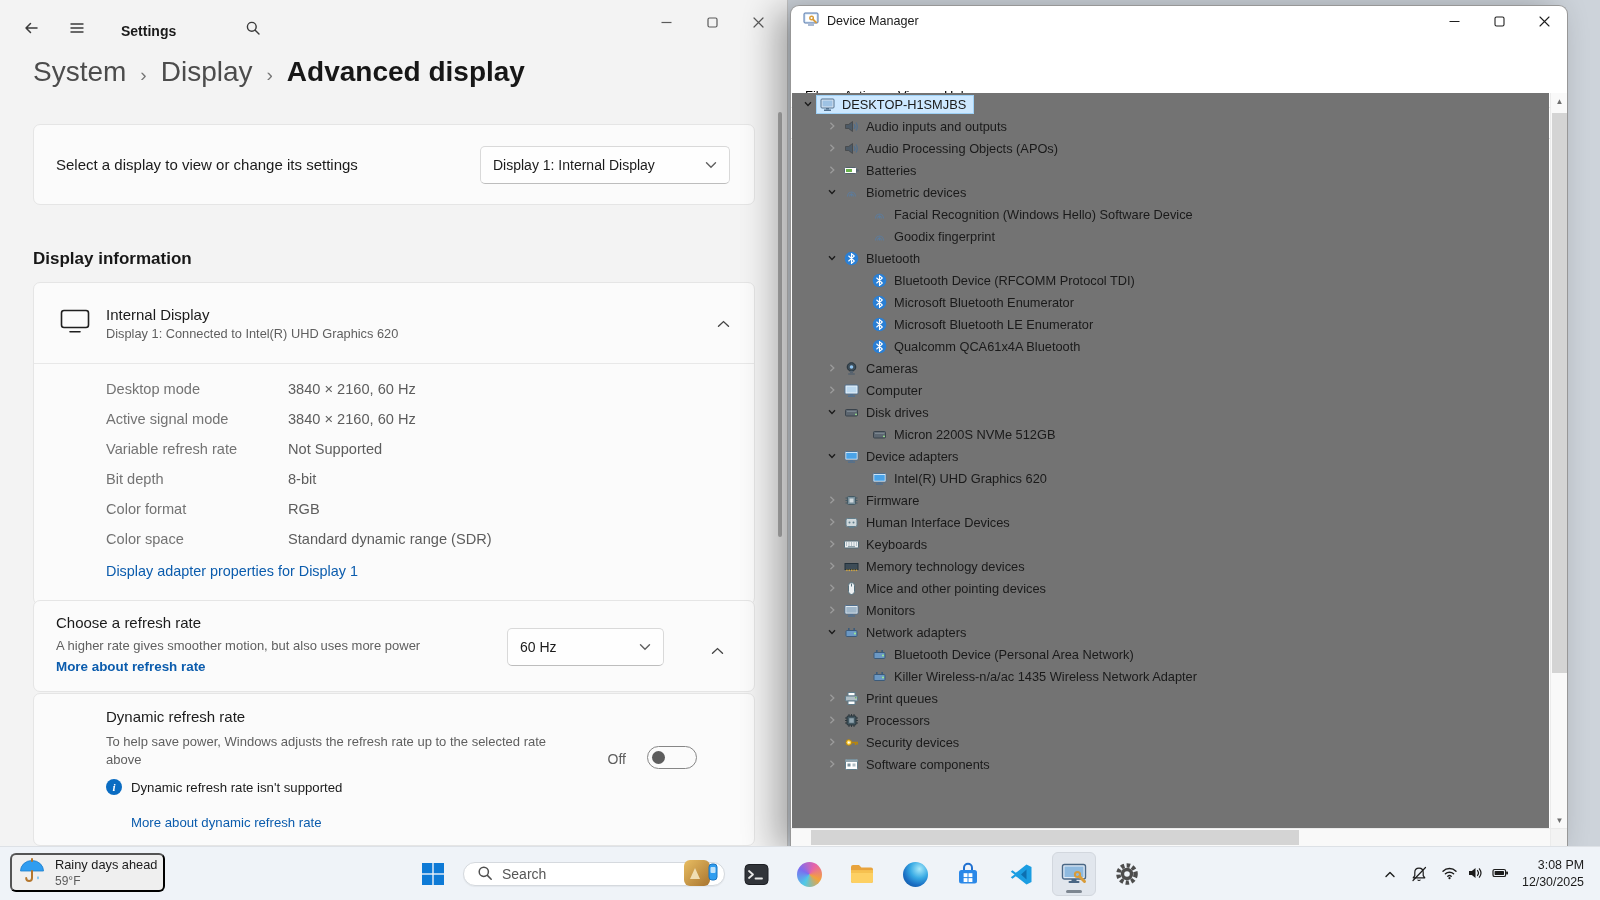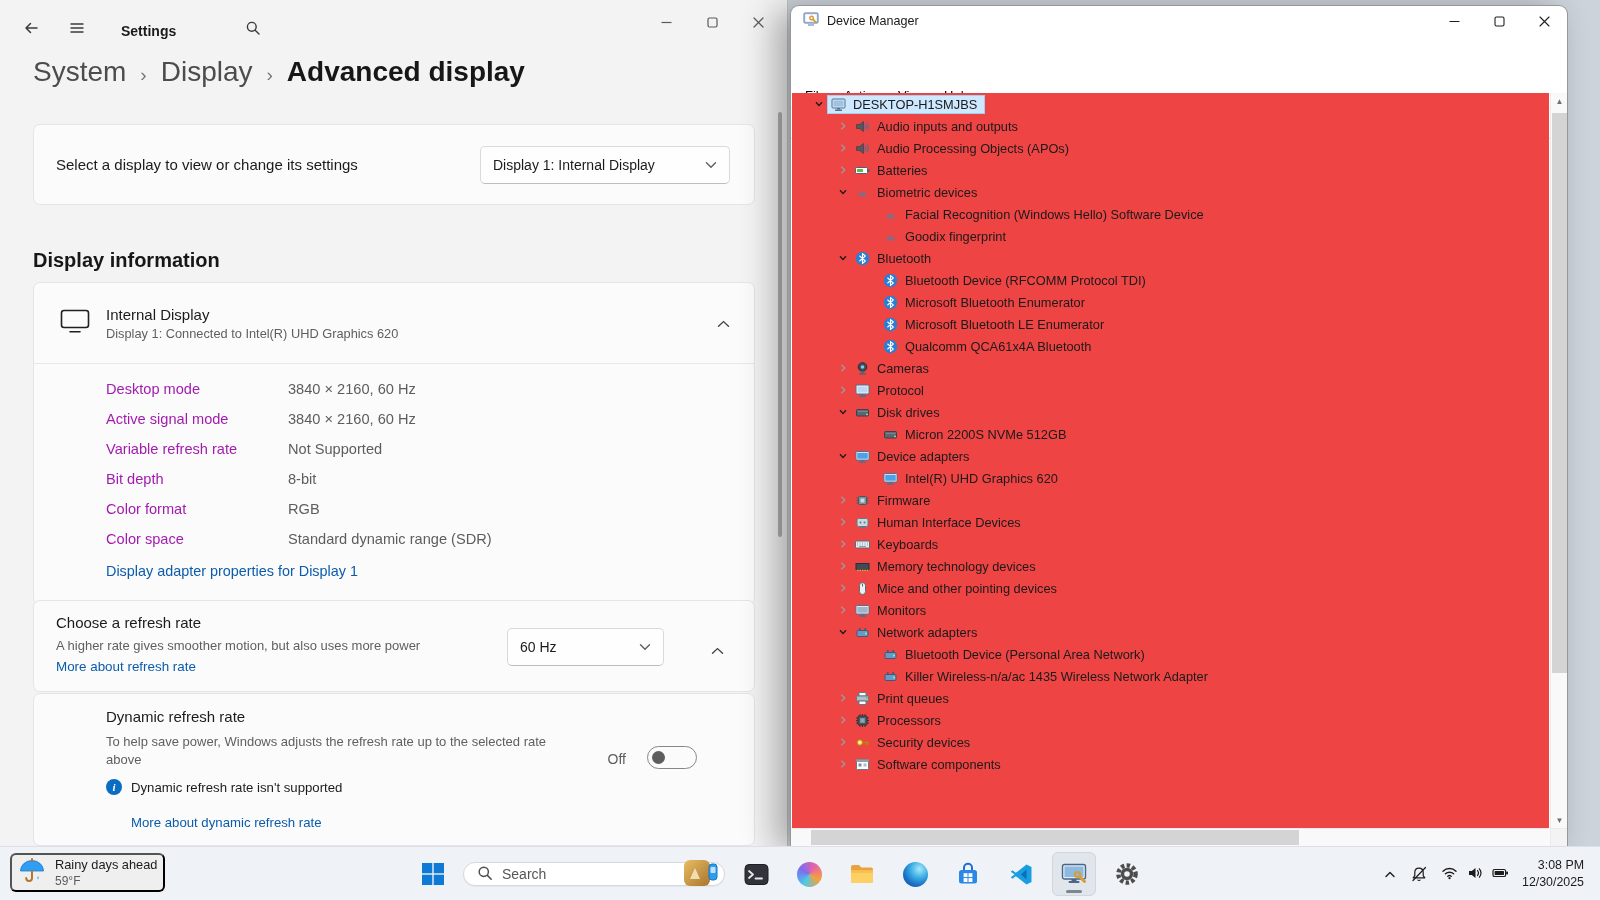--- a/index.html
+++ b/index.html
@@ -16,36 +16,36 @@
 .s-wincontrols{position:absolute;right:6px;top:0;display:flex;}
 .s-wc{width:46px;height:44px;display:flex;align-items:center;justify-content:center;background:transparent;border:none;}
 .breadcrumb{position:absolute;left:33px;top:56px;display:flex;align-items:center;gap:14px;font-size:28px;color:#4c4c4c;}
 .crumb{cursor:default;}
 .crumb-last{color:#171717;font-weight:600;}
 .crumb-sep{font-size:19px;color:#767676;padding-top:5px;}
 .card{position:absolute;left:33px;width:722px;background:#fbfbfb;border:1px solid #e5e5e5;border-radius:7px;}
 #card-selector{top:124px;height:81px;display:flex;align-items:center;justify-content:space-between;padding:0 24px 0 22px;font-size:15px;color:#1b1b1b;}
 .dropdown{display:flex;align-items:center;justify-content:space-between;gap:10px;background:#fefefe;border:1px solid #d9d9d9;border-bottom-color:#bdbdbd;border-radius:5px;height:38px;padding:0 12px;font-size:14px;color:#1b1b1b;}
 .dd-display{min-width:250px;}
-.s-heading{position:absolute;left:33px;top:249px;font-size:20px;font-weight:700;color:#171717;}
+.s-heading{position:absolute;left:33px;top:249px;font-size:17px;font-weight:700;color:#171717;}
 #card-info{top:282px;padding-bottom:24px;}
 .info-head{height:80px;display:flex;align-items:center;padding:0 24px 0 26px;}
 .info-titles{margin-left:16px;flex:1;}
 .info-title{font-size:15px;color:#1b1b1b;}
 .info-sub{font-size:12.8px;color:#5f5f5f;margin-top:3px;}
 .divider{height:1px;background:#e8e8e8;}
 #info-rows{margin-top:10px;}
 .inforow{display:flex;height:30px;align-items:center;margin-left:72px;font-size:14.6px;}
-.inforow .lbl{width:182px;color:#a21caf;}
+.inforow .lbl{width:182px;color:#737373;}
 .inforow .val{color:#5d5d5d;}
 .adapter-link{display:inline-block;margin:9px 0 0 72px;font-size:14.4px;color:#0b5cad;text-decoration:none;}
 #card-refresh{top:600px;height:92px;}
 .rc-title{position:absolute;left:22px;top:13px;font-size:15px;color:#1b1b1b;}
 .rc-desc{position:absolute;left:22px;top:37px;font-size:13px;color:#5f5f5f;}
-.rc-link{position:absolute;left:22px;top:58px;font-size:13.4px;color:#0b5cad;text-decoration:none;font-weight:400;}
+.rc-link{position:absolute;left:22px;top:58px;font-size:13.4px;color:#0b5cad;text-decoration:none;font-weight:700;}
 .rc-dd{position:absolute;right:90px;top:27px;min-width:157px;}
 .chev-up{position:absolute;}
 #card-dynamic{top:693px;height:153px;overflow:hidden;}
 .dy-title{position:absolute;left:72px;top:14px;font-size:15px;color:#1b1b1b;}
 .dy-desc{position:absolute;left:72px;top:39px;width:478px;font-size:13px;color:#5f5f5f;line-height:1.4;}
 .dy-off{position:absolute;right:128px;top:57px;font-size:14px;color:#5d5d5d;}
 .toggle{position:absolute;right:57px;top:52px;width:50px;height:23px;border:1px solid #868686;border-radius:13px;background:transparent;}
 .toggle .knob{position:absolute;left:4px;top:4px;width:13px;height:13px;border-radius:50%;background:#5d5d5d;}
 .notice{position:absolute;left:72px;top:85px;display:flex;align-items:center;gap:9px;font-size:13.2px;color:#1b1b1b;}
 .info-i{width:16px;height:16px;border-radius:50%;background:#0a6cc2;color:#fff;font-size:11px;font-weight:700;display:flex;align-items:center;justify-content:center;font-family:"Liberation Serif",serif;font-style:italic;}
@@ -57,21 +57,21 @@
 .dm-titlebar{height:30px;display:flex;align-items:center;padding-left:12px;}
 .dm-title{font-size:12.6px;color:#1a1a1a;margin-left:8px;text-align:right;}
 .dm-controls{margin-left:auto;display:flex;height:30px;}
 .dm-wc{width:45px;display:flex;align-items:center;justify-content:center;background:transparent;border:none;}
 .dm-menubar{display:flex;height:23px;padding-left:5px;font-size:13px;color:#1a1a1a;align-items:center;margin-top:48px;}
 .dm-menu{padding:2px 9px;background:transparent;border:none;font-size:13px;}
 .dm-toolbar{height:32px;border-top:1px solid #ececec;border-bottom:1px solid #e3e3e3;display:flex;align-items:center;padding-left:10px;gap:13px;}
 .tool-btn{background:transparent;border:none;display:flex;align-items:center;justify-content:center;width:24px;height:24px;}
 .tool-sep{width:1px;height:18px;background:#d9d9d9;}
 .help-q{color:#2a7fd4;font-weight:700;font-size:15px;}
-#dm-tree{position:absolute;left:1px;top:87px;right:18px;bottom:18px;overflow:hidden;background:#ef4444;padding-left:11px;}
+#dm-tree{position:absolute;left:1px;top:87px;right:18px;bottom:18px;overflow:hidden;background:#737373;}
 .trow{display:flex;align-items:center;height:22px;font-size:12.8px;color:#1a1a1a;white-space:nowrap;}
 .lv0{padding-left:8px;}.lv1{padding-left:32px;}.lv2{padding-left:76px;}
 .tchev{width:16px;display:flex;justify-content:center;align-items:center;}
 .tsel{display:flex;align-items:center;gap:5px;padding:1px 5px 1px 2px;border:1px solid transparent;}
 .tsel.sel{background:#cde8ff;border-color:#9ed1f7;}
 .ticon{width:16px;display:flex;justify-content:center;align-items:center;}
 .tlabel{padding:0 2px;}
 .dm-vscroll{position:absolute;top:87px;right:0;width:17px;bottom:18px;background:#f9f9f9;border-left:1px solid #ebebeb;}
 .vthumb{position:absolute;top:20px;left:1px;width:15px;height:560px;background:#d4d4d4;}
 .scroll-arrow{position:absolute;left:0;width:17px;height:16px;display:flex;align-items:center;justify-content:center;color:#6f6f6f;font-size:8px;}
@@ -521,21 +521,21 @@
           </span>
           <span class="tsel">
             <span class="ticon">
               <svg width="15" height="15" viewBox="0 0 15 15" xmlns="http://www.w3.org/2000/svg">
                 <rect x="1" y="2" width="13" height="9" rx="1" fill="#eaf3fb" stroke="#51708f"></rect>
                 <rect x="2.5" y="3.5" width="10" height="6" fill="#bcd9f0"></rect>
                 <rect x="6" y="11" width="3" height="1.5" fill="#51708f"></rect>
                 <rect x="4" y="12.5" width="7" height="1.5" fill="#51708f"></rect>
               </svg>
             </span>
-            <span class="tlabel">Protocol</span>
+            <span class="tlabel">Computer</span>
           </span>
         </div>
         <div class="trow lv1">
           <span class="tchev">
             <svg width="10" height="10" viewBox="0 0 10 10">
               <path d="M2,3.2 L5,6.5 L8,3.2" fill="none" stroke="#1b1b1b" stroke-width="1.3"></path>
             </svg>
           </span>
           <span class="tsel">
             <span class="ticon">

